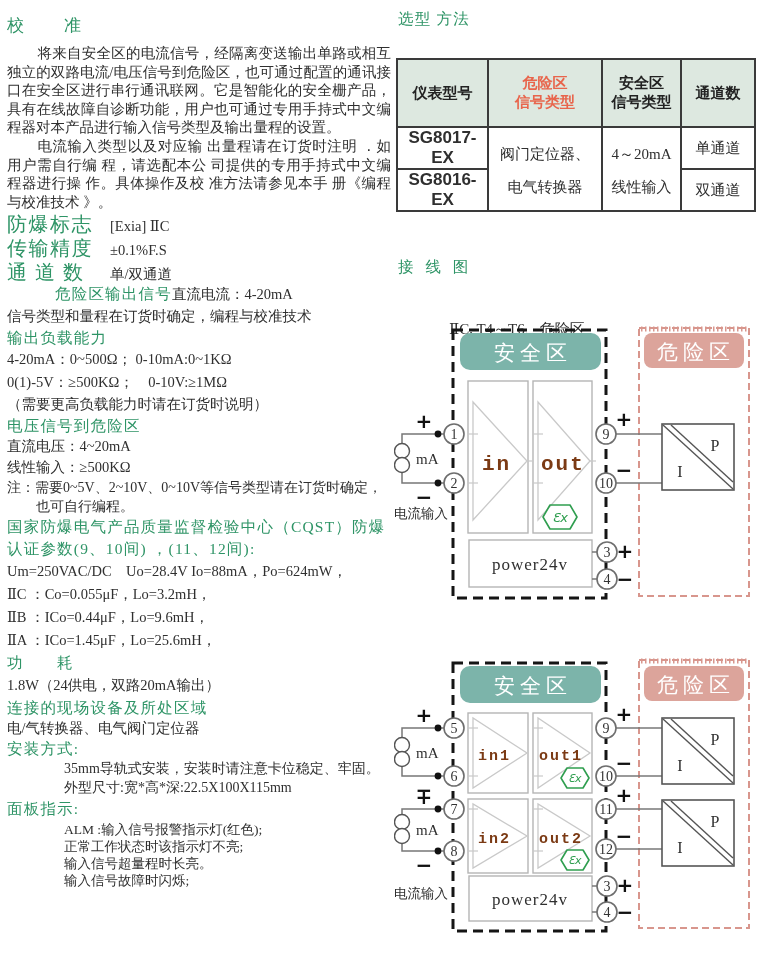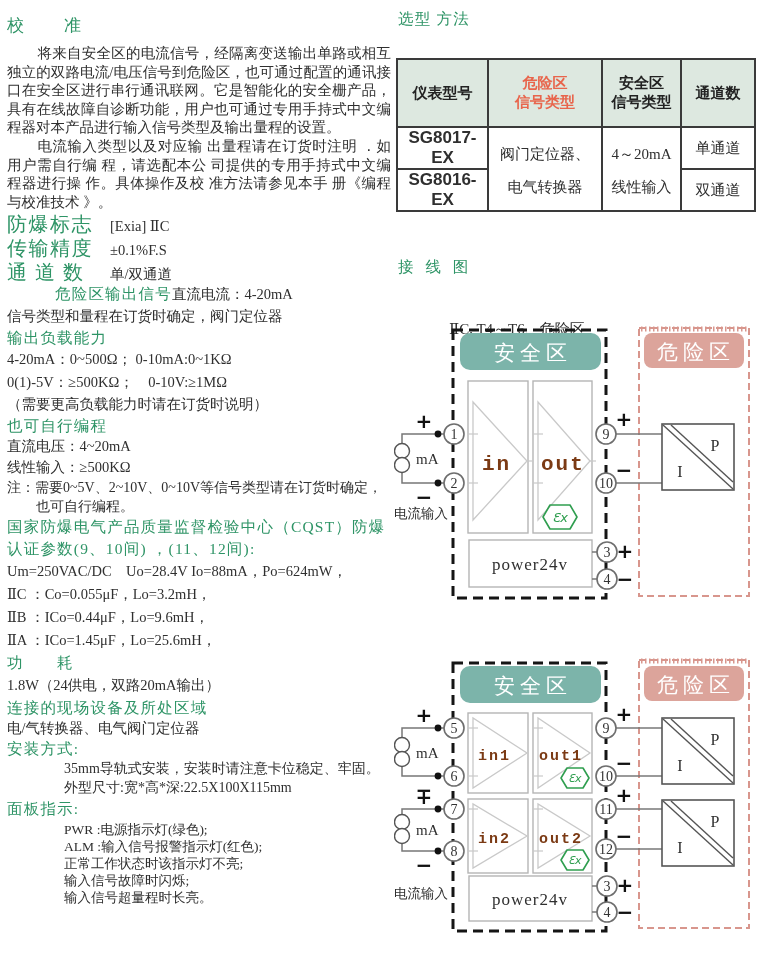--- a/index.html
+++ b/index.html
@@ -102,28 +102,28 @@
   </div>
   <div class="spec">
     <span class="sl">通 道 数</span>
     <span class="sv">单/双通道</span>
   </div>
 
   <div class="sh-row">
     <span class="sh">危险区输出信号</span>
     <span class="sv">直流电流：4-20mA</span>
   </div>
-  <div class="line">信号类型和量程在订货时确定，阀门定位器</div>
+  <div class="line">信号类型和量程在订货时确定，编程与校准技术</div>
 
   <div class="sh">输出负载能力</div>
   <div class="line" style="line-height:23px">4-20mA：0~500Ω； 0-10mA:0~1KΩ</div>
   <div class="line" style="line-height:23px">0(1)-5V：≥500KΩ；　0-10V:≥1MΩ</div>
   <div class="line">（需要更高负载能力时请在订货时说明）</div>
 
-  <div class="sh">也可自行编程</div>
+  <div class="sh">电压信号到危险区</div>
   <div class="line">直流电压：4~20mA</div>
   <div class="line">线性输入：≥500KΩ</div>
   <div class="line-tight">注：需要0~5V、2~10V、0~10V等信号类型请在订货时确定，</div>
   <div class="line-tight ind-note">也可自行编程。</div>
 
   <div class="sh cq-head">国家防爆电气产品质量监督检验中心（CQST）防爆</div>
   <div class="sh cq-head">认证参数(9、10间) ，(11、12间):</div>
   <div class="line" style="line-height:23px">Um=250VAC/DC　Uo=28.4V Io=88mA，Po=624mW，</div>
   <div class="line" style="line-height:23px">ⅡC ：Co=0.055μF，Lo=3.2mH，</div>
   <div class="line" style="line-height:23px">ⅡB ：ICo=0.44μF，Lo=9.6mH，</div>
@@ -133,25 +133,24 @@
   <div class="line" style="line-height:24px">1.8W（24供电，双路20mA输出）</div>
 
   <div class="sh">连接的现场设备及所处区域</div>
   <div class="line" style="line-height:20px">电/气转换器、电气阀门定位器</div>
 
   <div class="sh">安装方式:</div>
   <div class="line-tight ind-blk">35mm导轨式安装，安装时请注意卡位稳定、牢固。</div>
   <div class="line-tight ind-blk">外型尺寸:宽*高*深:22.5X100X115mm</div>
 
   <div class="sh" style="line-height:24px">面板指示:</div>
-  <div class="panel-line ind-blk">PWR :电源指示灯(绿色);</div>
   <div class="panel-line ind-blk">ALM :输入信号报警指示灯(红色);</div>
   <div class="panel-line ind-blk">正常工作状态时该指示灯不亮;</div>
+  <div class="panel-line ind-blk">输入信号超量程时长亮。</div>
   <div class="panel-line ind-blk">输入信号故障时闪烁;</div>
-  <div class="panel-line ind-blk">输入信号超量程时长亮。</div>
 </div>
 
 <div class="right">
   <div class="sh t-select">选型 方法</div>
 
   <table class="sel">
     <colgroup>
         <col style="width:91px">
         <col style="width:114px">
         <col style="width:79px">

